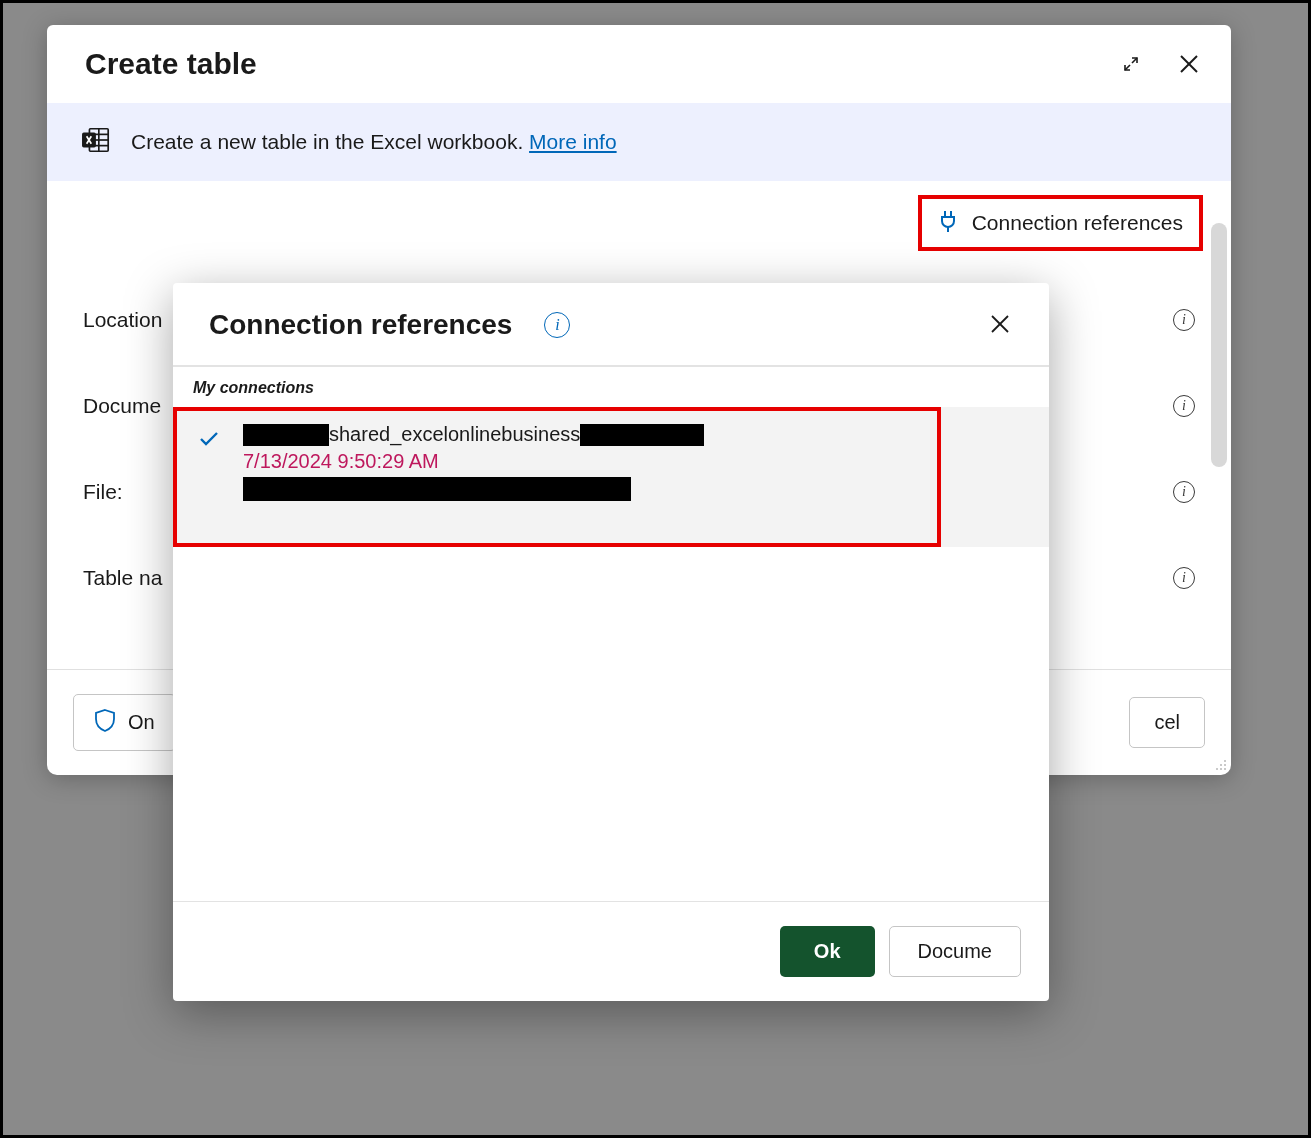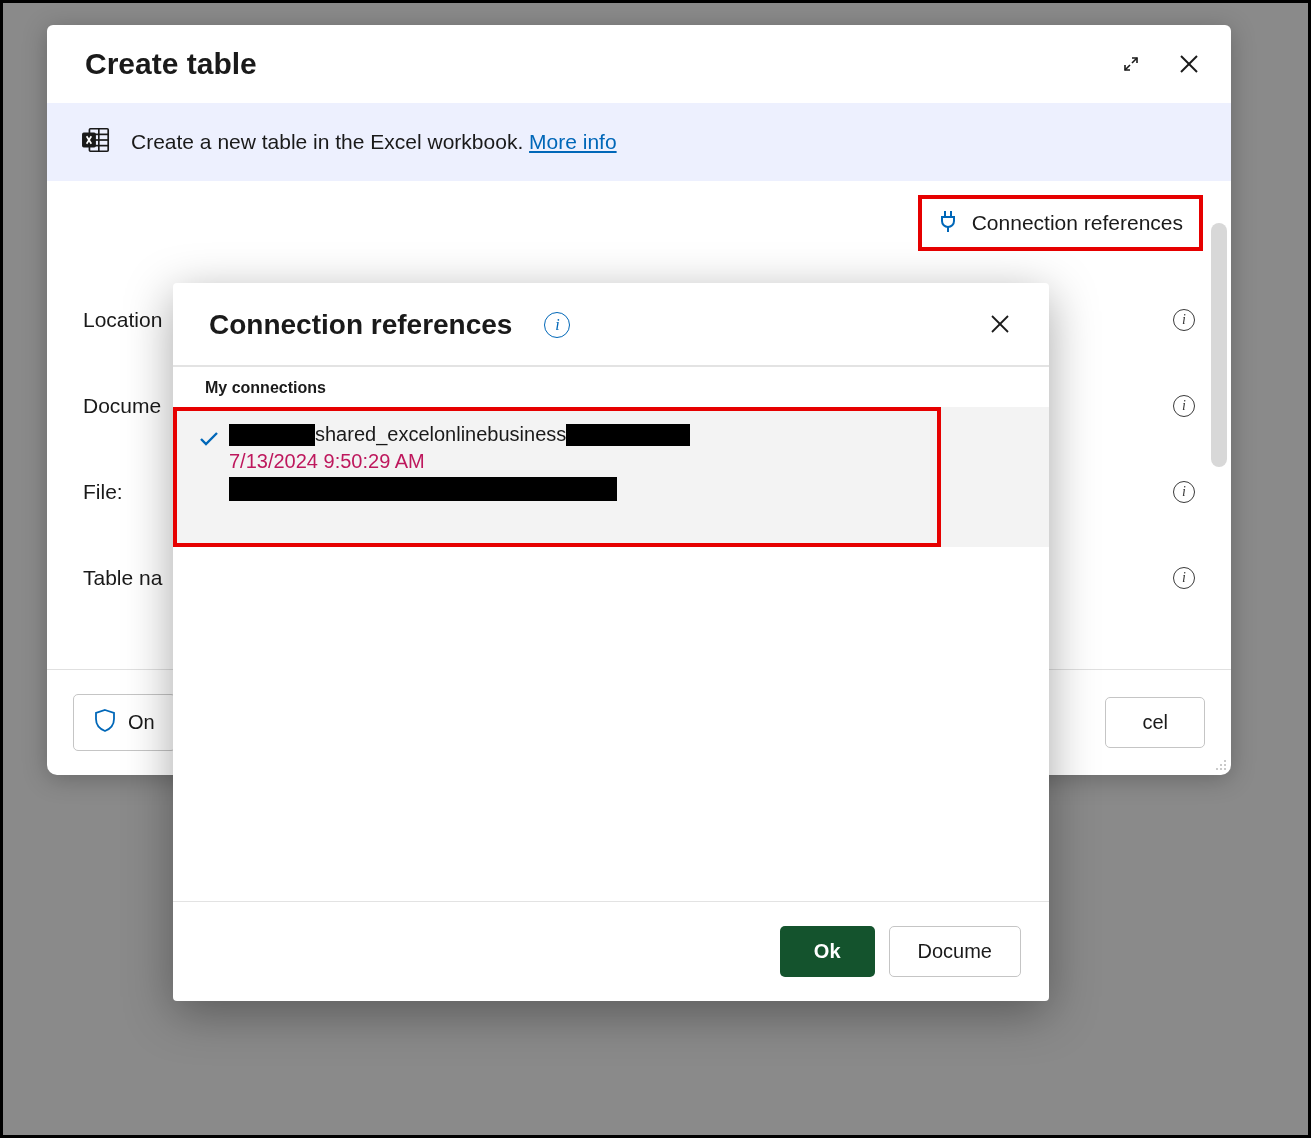--- a/index.html
+++ b/index.html
@@ -135,21 +135,21 @@
       align-items: center;
       gap: 12px;
       font-size: 20px;
       color: #1a1a1a;
       cursor: pointer;
     }
     .shield-icon { color: #0067b8; }
     .footer-right-btn {
       border: 1.5px solid #c5c5c5;
       border-radius: 5px;
-      padding: 13px 36px;
+      padding: 13px 24px;
       font-size: 20px;
       color: #1a1a1a;
       cursor: pointer;
     }
     .resize-handle {
       position: absolute;
       right: 4px;
       bottom: 4px;
       width: 16px;
       height: 16px;
@@ -214,31 +214,32 @@
     }
     .add-new-label {
       font-size: 21px;
       color: #1a1a1a;
     }
     .chevron-down { width: 18px; height: 18px; }
     .section-label {
       font-size: 16px;
       font-weight: 600;
       color: #1a1a1a;
-      padding: 12px 20px 10px 32px;
+      padding: 12px 20px 10px 20px;
+      font-style: italic;
     }
     .conn-list-wrap {
       border: 4px solid #e60000;
       margin: 0 0 0 0;
     }
     .conn-item {
       background: #f3f3f3;
       padding: 12px 20px 42px 20px;
       display: flex;
-      gap: 8px;
+      gap: 22px;
       cursor: pointer;
       width: 760px;
     }
     .conn-list-bg {
       background: #f3f3f3;
     }
     .check-icon {
       color: #0067b8;
       width: 24px;
       height: 24px;

